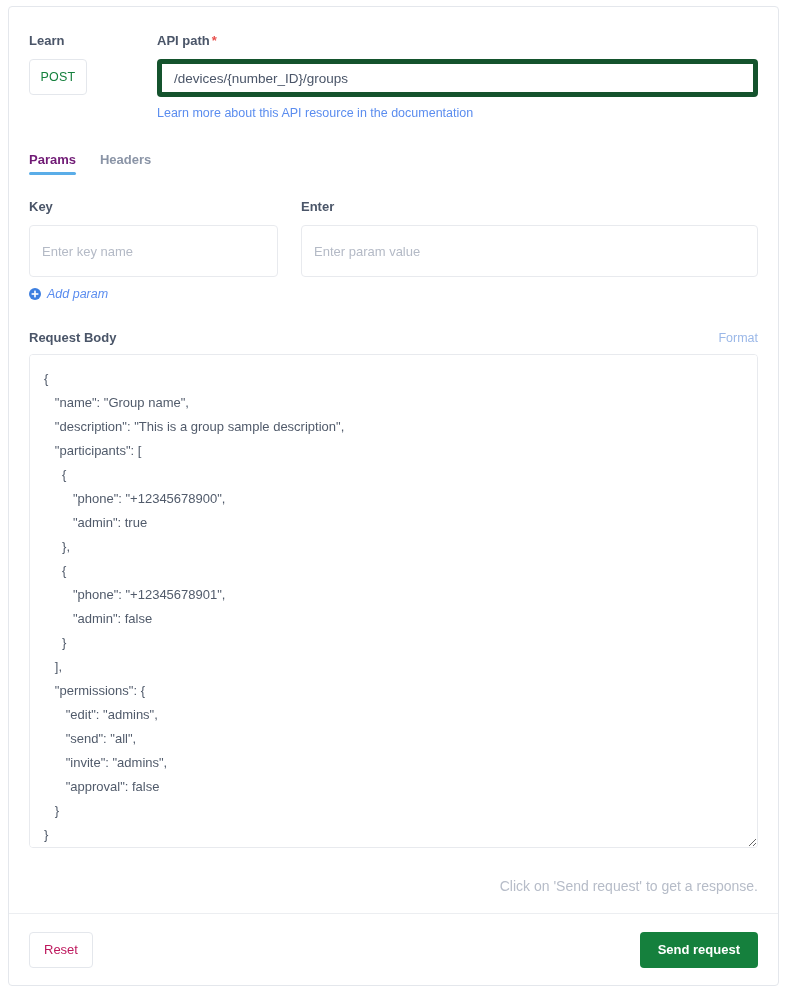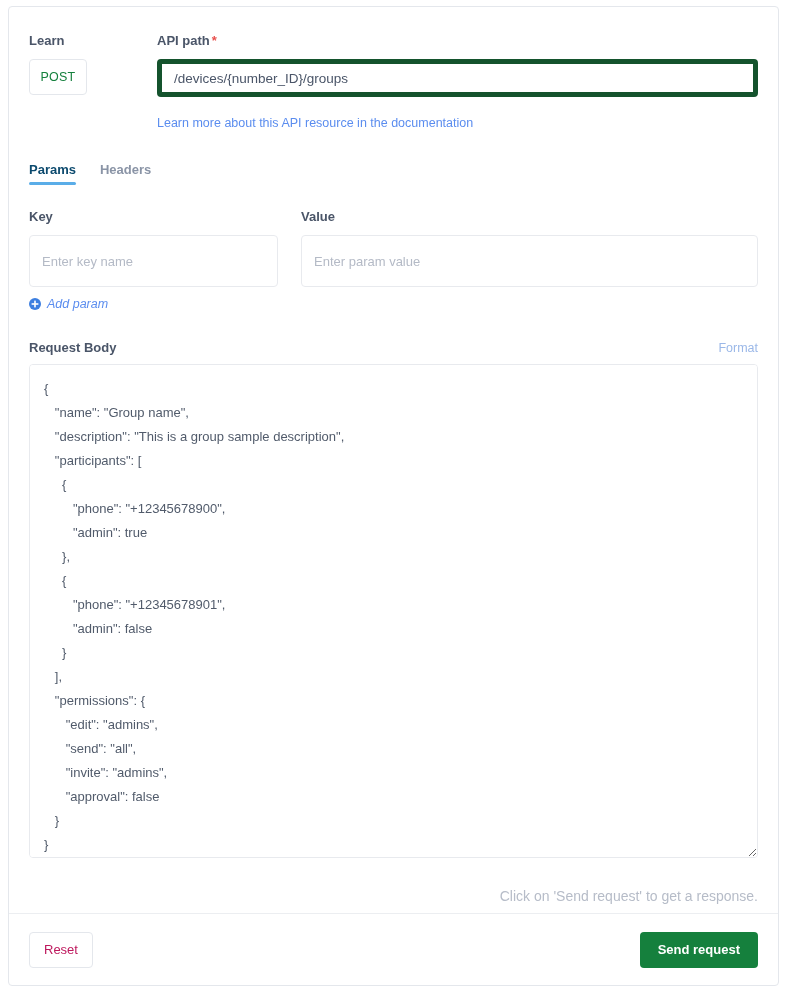--- a/index.html
+++ b/index.html
@@ -83,21 +83,21 @@
     font-family: "Liberation Sans", sans-serif;
     font-size: 13.5px;
     color: #4a5568;
     padding: 0 12px;
     box-sizing: border-box;
     outline: none;
   }
 
   .doc-link {
     display: inline-block;
-    margin-top: 19px;
+    margin-top: 9px;
     font-size: 12.5px;
     color: #5b8def;
     text-decoration: none;
     cursor: pointer;
   }
 
   
   .tabs {
     display: flex;
     align-items: flex-end;
@@ -107,21 +107,21 @@
   .tab {
     font-size: 13px;
     font-weight: bold;
     color: #8a94a6;
     padding-bottom: 8px;
     margin-right: 24px;
     cursor: pointer;
     position: relative;
   }
   .tab.active {
-    color: #0c4a6e;
+    color: #701a75;
     margin-top: 17px;
   }
   .tab.active:after {
     content: "";
     position: absolute;
     left: 0;
     right: 0;
     bottom: 0;
     height: 3px;
     background: #5aade8;
@@ -287,21 +287,21 @@
       <div class="tab">Headers</div>
     </div>
 
     
     <div class="params-row">
       <div class="param-key-col">
         <span class="field-label">Key</span>
         <input class="text-input" type="text" placeholder="Enter key name" style="">
       </div>
       <div class="param-val-col">
-        <span class="field-label">Value</span>
+        <span class="field-label">Enter</span>
         <input class="text-input" type="text" placeholder="Enter param value" style="">
       </div>
     </div>
 
     <a class="add-param">
       <span class="plus-circle">
         <svg width="12" height="12" viewBox="0 0 12 12" aria-hidden="true">
           <rect x="5.2" y="2.6" width="1.6" height="6.8" fill="#ffffff"></rect>
           <rect x="2.6" y="5.2" width="6.8" height="1.6" fill="#ffffff"></rect>
         </svg>

